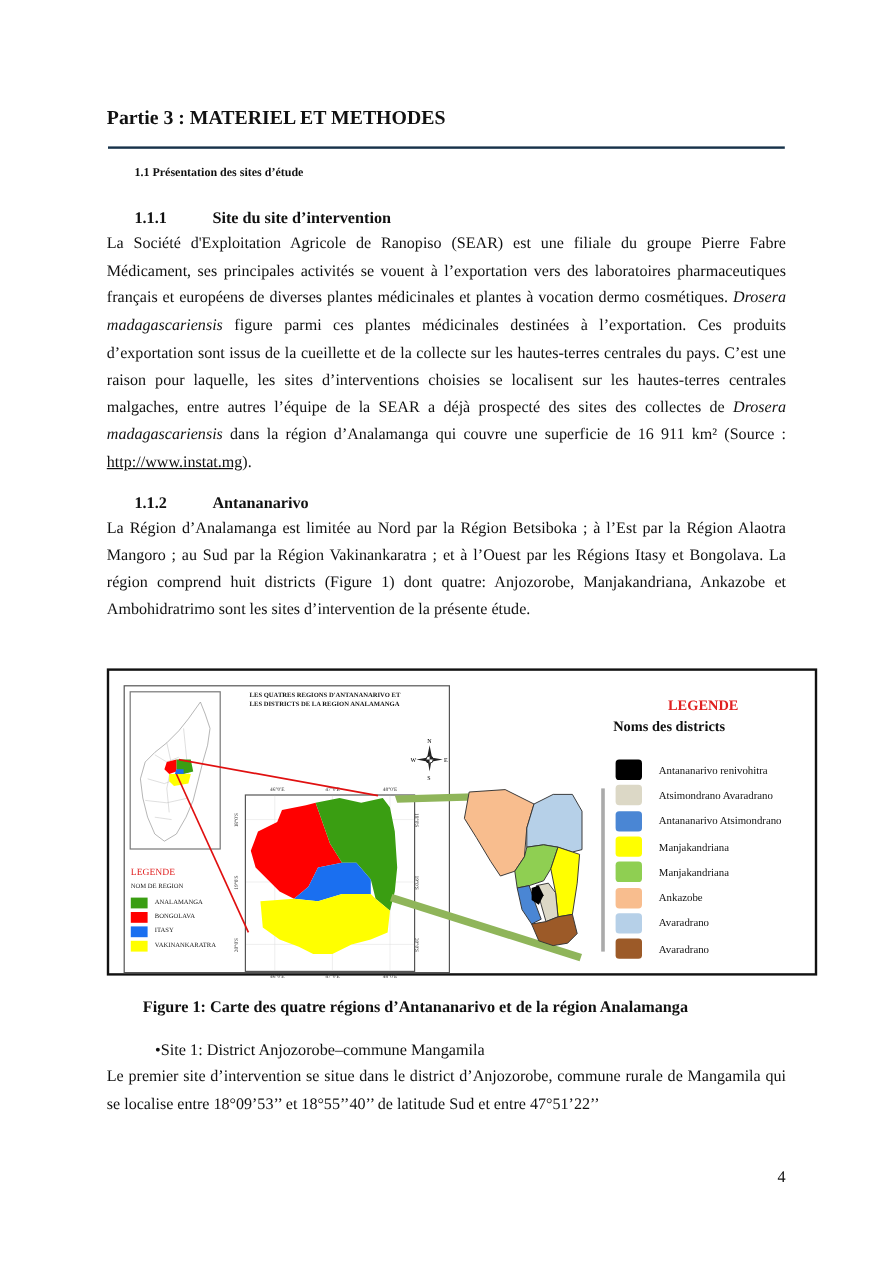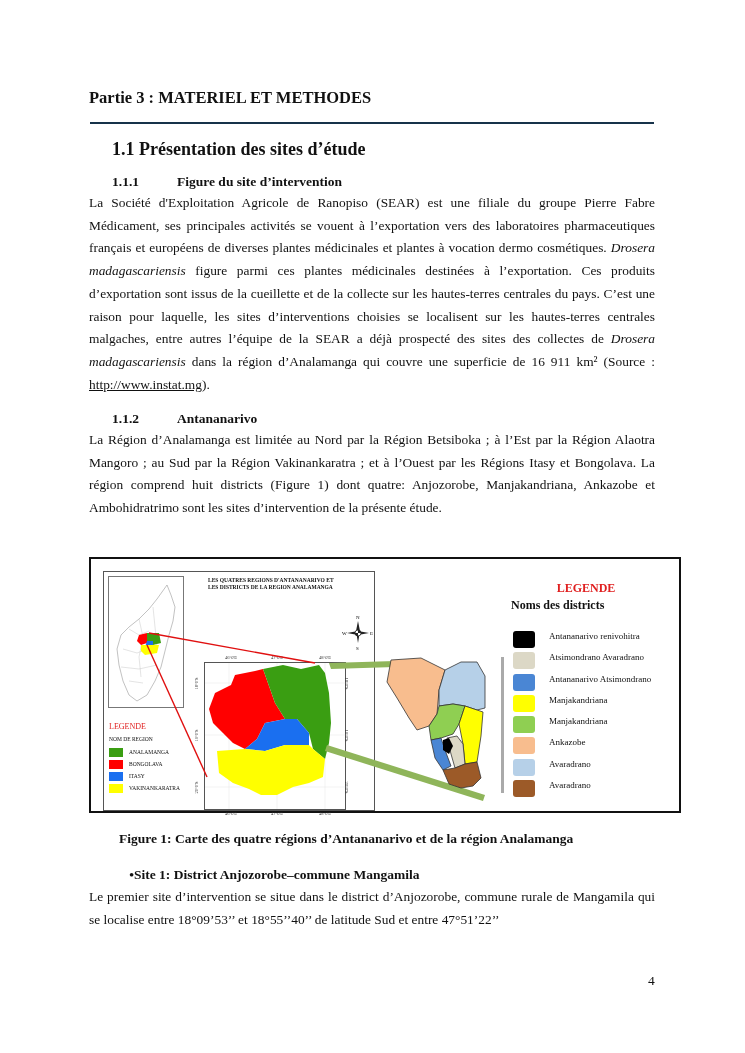--- a/index.html
+++ b/index.html
@@ -1,20 +1,20 @@
 <!DOCTYPE html>
 <html><head>
 <meta charset="utf-8">
 <style>
   html, body { margin: 0; padding: 0; background: #ffffff; }
   body { width: 745px; height: 1053px; position: relative; overflow: hidden;
          font-family: "Liberation Serif", serif; color: #111; }
   .page-title { position: absolute; left: 89px; top: 88px; font-size: 16.5px; font-weight: bold; margin: 0; }
   .title-rule { position: absolute; left: 90px; top: 122px; width: 564px; height: 2px; background: #17324a; }
-  .h2 { position: absolute; left: 112px; top: 139px; font-size: 18px; font-weight: bold; margin: 0; }
+  .h2 { position: absolute; left: 112px; top: 139px; font-size: 10px; font-weight: bold; margin: 0; }
   .h3 { position: absolute; left: 112px; font-size: 13.5px; font-weight: bold; margin: 0; }
   .h3 .num { display: inline-block; width: 65px; }
   .para { position: absolute; left: 89px; width: 566px; font-size: 13.4px; line-height: 22.7px;
           text-align: justify; margin: 0; }
   .para a { color: #111; text-decoration: underline; }
   .figure { position: absolute; left: 89px; top: 557px; width: 592px; height: 256px;
             border: 2px solid #111; box-sizing: border-box; background: #fff; }
   .map-frame { position: absolute; left: 12px; top: 12px; width: 270px; height: 238px; border: 1px solid #555; }
   .inset { position: absolute; left: 4px; top: 4px; width: 74px; height: 130px; border: 1px solid #777; }
   .map-title { position: absolute; left: 104px; top: 5px; font-size: 5.5px; font-weight: bold; line-height: 7px; width: 170px; }
@@ -24,40 +24,40 @@
   .region-legend .lg-sub { font-size: 5.5px; margin-bottom: 4px; }
   .region-legend .row { display: flex; align-items: center; height: 12px; }
   .region-legend .sw { width: 14px; height: 9px; margin-right: 6px; }
   .region-legend .lbl { font-size: 5.5px; }
   .main-map { position: absolute; left: 100px; top: 90px; width: 140px; height: 146px; border: 1px solid #555; background: #fff; }
   .tick { position: absolute; font-size: 4.5px; color: #333; }
   .district-legend { position: absolute; left: 420px; top: 22px; width: 170px; }
   .district-legend .lg-title { text-align: center; color: #e02020; font-weight: bold; font-size: 12px; width: 150px; }
   .district-legend .lg-sub { text-align: left; font-weight: bold; font-size: 12px; width: 150px; margin-top: 2px; }
   .district-legend .rows { position: absolute; left: 2px; top: 50px; }
-  .district-legend .row { display: flex; height: 21.3px; }
+  .district-legend .row { display: flex; align-items: center; height: 21.3px; }
   .district-legend .sw { width: 22px; height: 17px; border-radius: 3px; margin-right: 14px; }
   .district-legend .lbl { font-size: 9px; }
   .vbar { position: absolute; left: 410px; top: 98px; width: 3px; height: 136px; background: #aaa; }
   .caption { position: absolute; left: 119px; top: 831px; font-size: 13.5px; font-weight: bold; margin: 0; }
-  .bullet { position: absolute; left: 113px; top: 867px; font-size: 13.5px; font-weight: bold; margin: 0; text-align: right; }
+  .bullet { position: absolute; left: 113px; top: 867px; font-size: 13.5px; font-weight: normal; margin: 0; text-align: right; }
   .bullet .dot { display: inline-block; width: 21px; }
   .page-number { position: absolute; left: 648px; top: 973px; font-size: 13.5px; }
   svg text { font-family: "Liberation Serif", serif; }
 </style>
 </head>
 <body>
 
 <h1 class="page-title">Partie 3 : MATERIEL ET METHODES</h1>
 <div class="title-rule"></div>
 
 <h2 class="h2">1.1 Présentation des sites d’étude</h2>
 
 <h3 class="h3" style="top:174px">
-  <span class="num">1.1.1</span><span>Figure du site d’intervention</span>
+  <span class="num">1.1.1</span><span>Site du site d’intervention</span>
 </h3>
 
 <p class="para" style="top:192px"><span>La Société d'Exploitation Agricole de Ranopiso (SEAR) est une filiale du groupe Pierre Fabre Médicament, ses principales activités se vouent à l’exportation vers des laboratoires pharmaceutiques français et européens de diverses plantes médicinales et  plantes à vocation dermo cosmétiques. </span><i>Drosera madagascariensis</i><span> figure parmi ces plantes médicinales destinées à l’exportation. Ces produits d’exportation sont issus de la cueillette et de la collecte sur les hautes-terres centrales du pays. C’est une raison pour laquelle, les sites d’interventions choisies se localisent sur les hautes-terres centrales malgaches, entre autres l’équipe de la SEAR a déjà prospecté des sites des collectes de  </span><i>Drosera madagascariensis</i><span> dans la région d’Analamanga qui couvre une superficie de 16 911 km² (Source : </span><a>http://www.instat.mg</a><span>).</span></p>
 
 <h3 class="h3" style="top:411px">
   <span class="num">1.1.2</span><span>Antananarivo</span>
 </h3>
 
 <p class="para" style="top:429px">La Région d’Analamanga est limitée au Nord par la Région Betsiboka ; à l’Est par la Région Alaotra Mangoro ; au Sud par la Région Vakinankaratra ; et à l’Ouest par les Régions Itasy et Bongolava. La région comprend huit districts (Figure 1) dont quatre: Anjozorobe, Manjakandriana, Ankazobe et Ambohidratrimo sont les sites d’intervention de la présente étude.</p>
 

